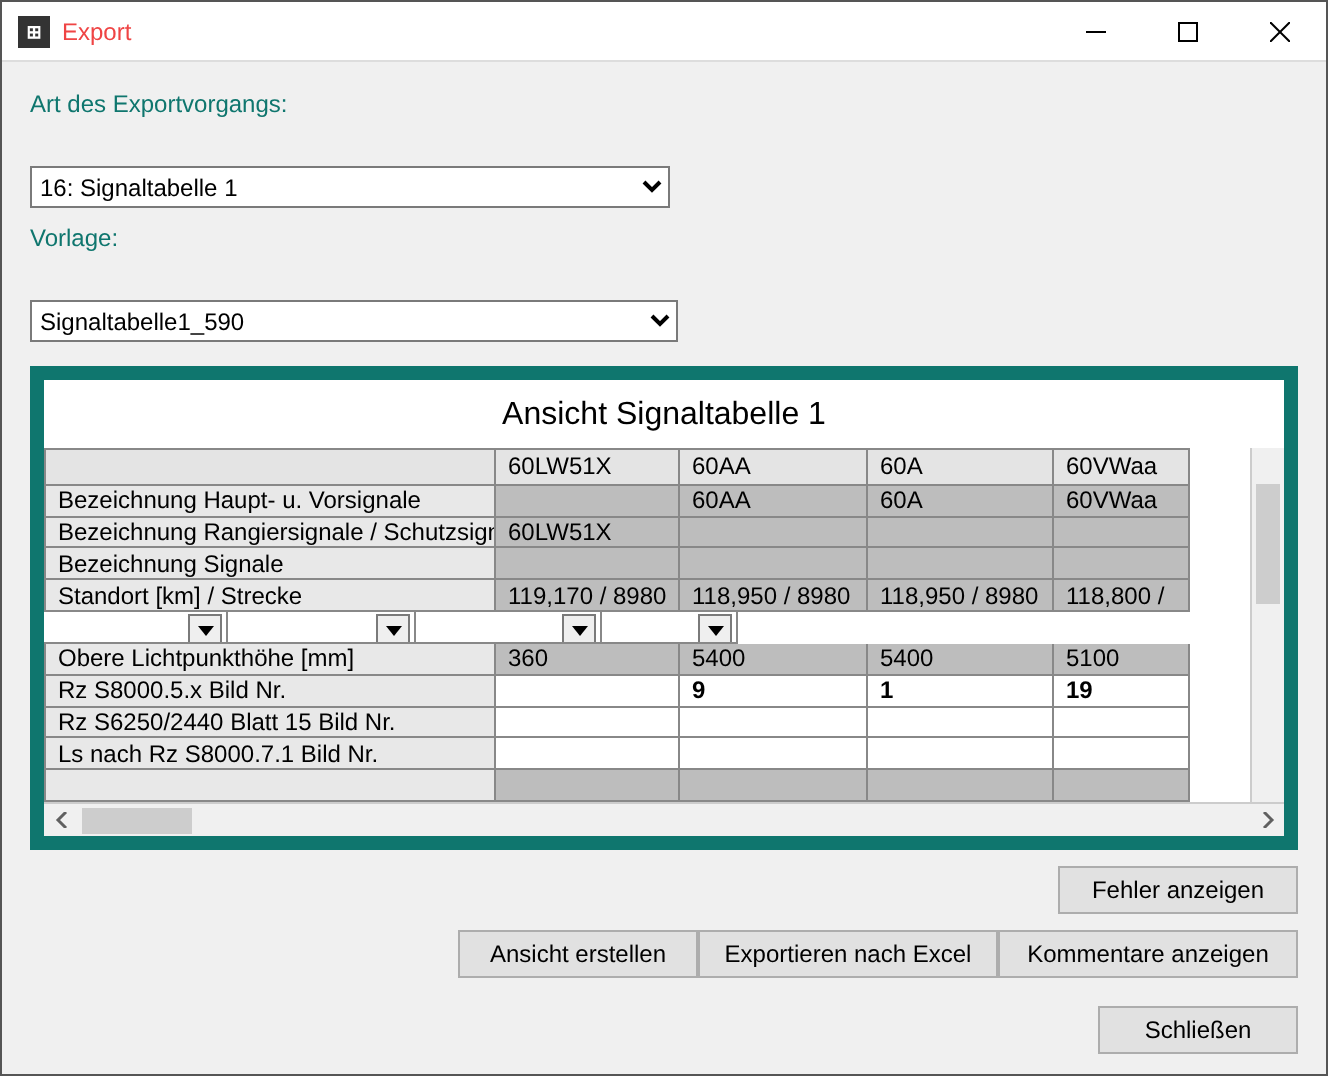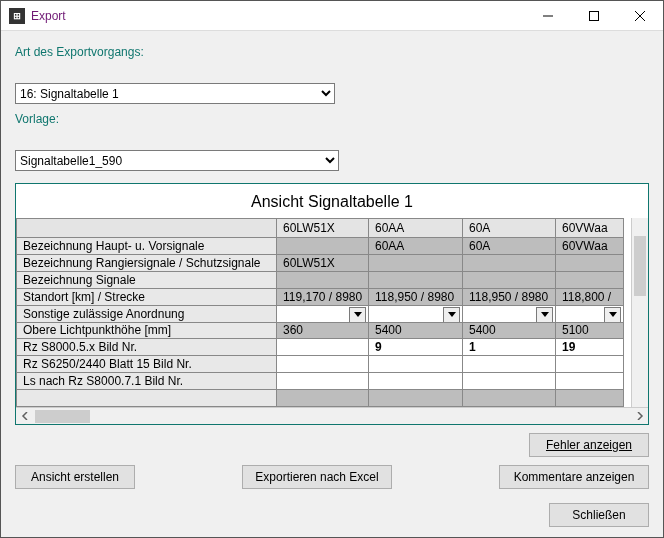--- a/index.html
+++ b/index.html
@@ -1,55 +1,55 @@
 <!DOCTYPE html>
 <html><head>
 <meta charset="utf-8">
 <style>
   * { box-sizing: border-box; }
   html, body { margin: 0; padding: 0; font-family: "Segoe UI", Tahoma, sans-serif; font-size: 12px; background: #fff; }
   .window { width: 664px; height: 538px; border: 1px solid #555; display: flex; flex-direction: column; background: #f0f0f0; }
   .titlebar { height: 30px; background: #fff; display: flex; align-items: center; border-bottom: 1px solid #ddd; }
   .titlebar .icon { width: 16px; height: 16px; margin: 0 6px 0 8px; background: #333; display: inline-flex; align-items: center; justify-content: center; color: #fff; font-size: 9px; font-weight: bold; }
-  .titlebar .title { flex: 1; font-size: 12px; color: #701a75; }
+  .titlebar .title { flex: 1; font-size: 12px; color: #ef4444; }
   .winbtns { display: flex; height: 100%; }
   .winbtn { width: 46px; display: flex; align-items: flex-start; justify-content: center; font-size: 14px; color: #000; cursor: default; }
   .winbtn svg { margin-top: 10px; }
   .client { flex: 1; padding: 10px 14px 10px 14px; display: flex; flex-direction: column; overflow: hidden; }
   .label { font-size: 12px; margin: 4px 0 4px 0; color: #0f766e; }
   .field-row { margin-bottom: 4px; }
   select.combo { width: 320px; height: 21px; font-family: inherit; font-size: 12px; background: #fff; border: 1px solid #7a7a7a; margin-top: 20px; }
   select.combo.narrow { width: 324px; }
-  .tablewrap { flex: 1; margin-top: 8px; display: flex; flex-direction: column; border: 1px solid #0f766e; background: #fff; overflow: hidden; min-height: 0; }
+  .tablewrap { flex: 1; margin-top: 8px; display: flex; flex-direction: column; border: 7px solid #0f766e; background: #fff; overflow: hidden; min-height: 0; }
   .table-title { text-align: center; font-size: 16px; padding: 9px 0 7px 0; background: #fff; }
   .grid { flex: 1; overflow: hidden; position: relative; display: flex; }
   .grid-inner { display: flex; flex: 1; }
   .row { display: flex; height: 22px; }
   .th-row { height: 26px; }
   .cell { border: 1px solid #888; border-top: none; border-left: none; display: flex; align-items: center; padding: 0 6px; font-size: 12px; overflow: hidden; white-space: nowrap; }
   .cell.first-col { border-left: 1px solid #888; }
-  .lh { width: 261px; background: #e8e8e8; }
+  .lh { width: 226px; background: #e8e8e8; }
   .th { background: #e4e4e4; font-weight: normal; border-top: 1px solid #888; }
   .c0 { width: 92px; }
   .c1 { width: 94px; }
   .c2 { width: 93px; }
   .c3 { width: 68px; }
   .shaded { background: #bdbdbd; }
   .bold { font-weight: bold; }
   .dd-cell { position: relative; }
   .dd-arrow { position: absolute; right: 2px; top: 1px; width: 17px; height: 17px; border: 1px solid #7a7a7a; background: #efefef; display: flex; align-items: center; justify-content: center; }
   .dd-arrow svg { display: block; }
   .vscroll { width: 17px; background: #f0f0f0; border-left: 1px solid #ccc; display: flex; flex-direction: column; }
   .vscroll .thumb { margin: 18px 2px 0 2px; height: 60px; background: #cdcdcd; border-radius: 0; }
   .hscroll { height: 17px; background: #f0f0f0; border-top: 1px solid #ccc; display: flex; align-items: center; justify-content: space-between; }
   .hscroll .arrow { width: 17px; height: 17px; display: flex; align-items: center; justify-content: center; color: #666; }
   .hscroll .track { flex: 1; margin: 0 2px; height: 13px; position: relative; }
   .hscroll .hthumb { position: absolute; left: 0; width: 55px; top: 0; bottom: 0; background: #cdcdcd; }
-  .btnbar-right { display: flex; flex-direction: column; align-items: flex-end; gap: 6px; margin-top: 8px; text-decoration: underline; }
-  .btnrow { display: flex; justify-content: space-between; align-items: flex-start; margin-top: 8px; }
+  .btnbar-right { display: flex; flex-direction: column; align-items: flex-end; gap: 6px; margin-top: 8px; }
+  .btnrow { display: flex; justify-content: flex-end; align-items: flex-start; margin-top: 8px; }
   .btn { background: #e1e1e1; border: 1px solid #adadad; padding: 4px 12px; font-family: inherit; font-size: 12px; min-width: 120px; cursor: default; }
   .footer { display: flex; justify-content: flex-end; padding: 4px 14px 10px 14px; }
 </style>
 </head>
 <body>
 
 <div class="window">
   <div class="titlebar">
     <span class="icon">⊞</span>
     <span class="title">Export</span>
@@ -123,21 +123,20 @@
               <div class="cell c3 shaded"></div>
             </div>
             <div class="row">
               <div class="cell lh first-col">Standort [km] / Strecke</div>
               <div class="cell c0 shaded">119,170 / 8980</div>
               <div class="cell c1 shaded">118,950 / 8980</div>
               <div class="cell c2 shaded">118,950 / 8980</div>
               <div class="cell c3 shaded">118,800 /</div>
             </div>
             <div class="row">
-              <div class="cell lh first-col">Sonstige zulässige Anordnung</div>
               <div class="cell c0 dd-cell">
                 <div class="dd-arrow">
                   <svg width="8" height="6">
                     <polygon points="0,0 8,0 4,5" fill="#000"></polygon>
                   </svg>
                 </div>
               </div>
               <div class="cell c1 dd-cell">
                 <div class="dd-arrow">
                   <svg width="8" height="6">

